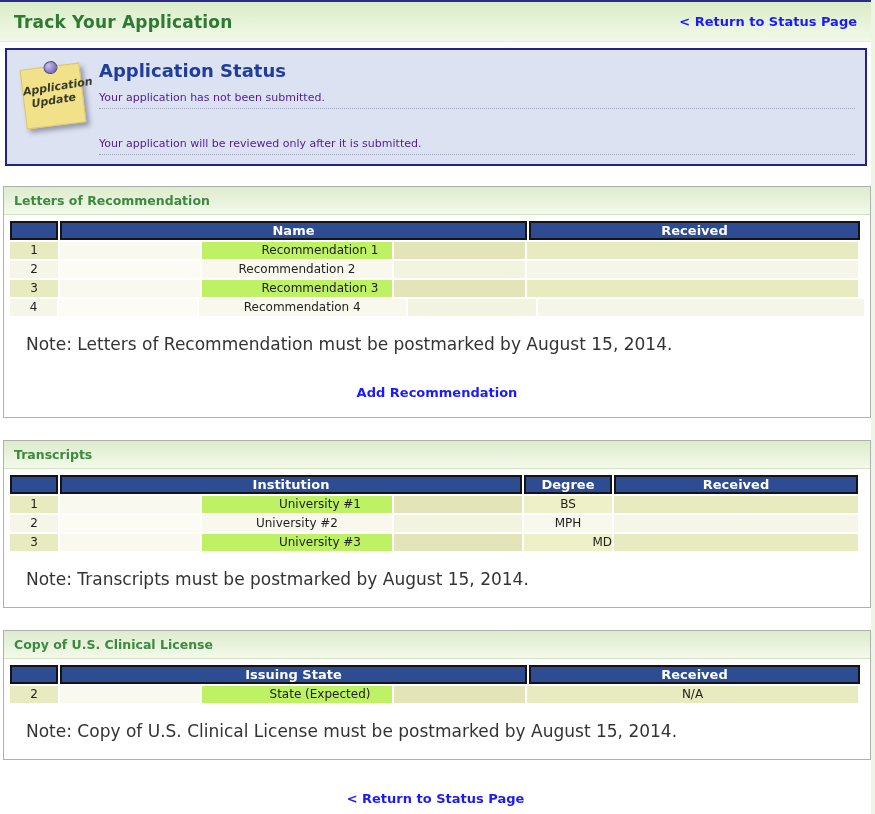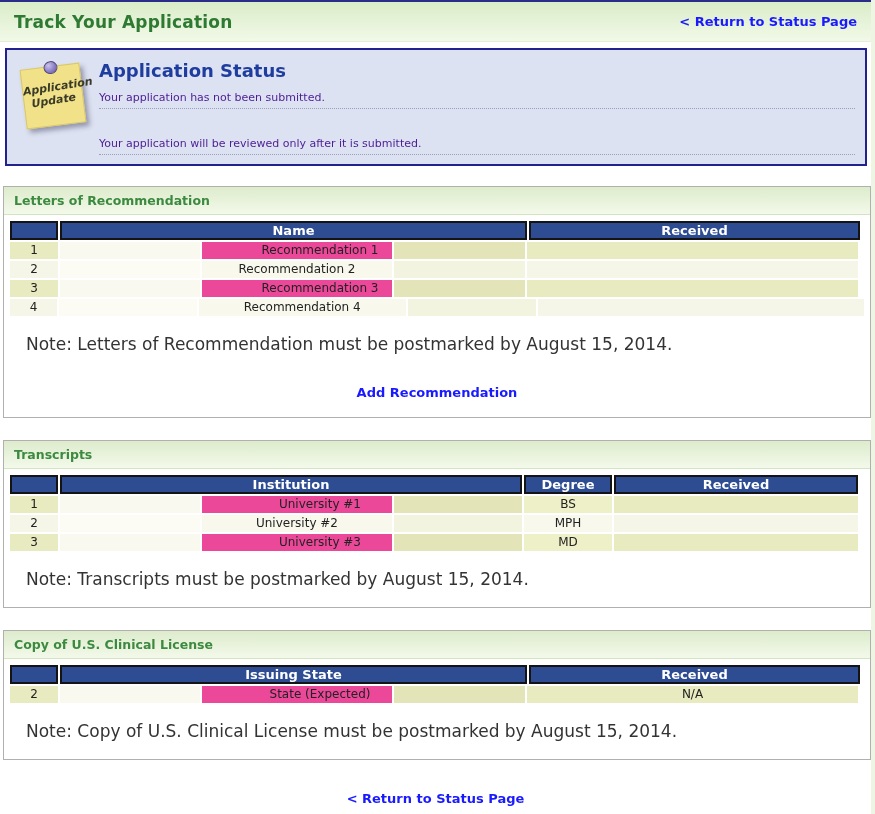--- a/index.html
+++ b/index.html
@@ -75,21 +75,21 @@
   .th {
     background:#2e4c92; color:#ffffff;
     font-size:13px; font-weight:bold; text-align:center;
     height:19px; line-height:16px;
     border:2px solid #141414;
   }
   .trow { display:flex; gap:2px; margin-top:2px; }
   .td { height:17px; line-height:17px; font-size:12px; text-align:center; color:#222; overflow:hidden; }
   .odd  .c-num  { background:#e8eabf; }
   .odd  .c-pad1 { background:#f9f9ef; }
-  .odd  .c-val  { background:#ec4899;padding-left:46px; }
+  .odd  .c-val  { background:#bef264;padding-left:46px; }
   .odd  .c-pad2 { background:#e3e5b8; }
   .odd  .c-deg  { background:#eef0c7; }
   .odd  .c-recv { background:#e8eabf; }
   .even .c-num  { background:#f5f6e7; }
   .even .c-pad1 { background:#fcfcf5; }
   .even .c-val  { background:#f8f9ec; }
   .even .c-pad2 { background:#f2f4e0; }
   .even .c-deg  { background:#f8f9ec; }
   .even .c-recv { background:#f5f6e7; }
 
@@ -190,21 +190,21 @@
             <div class="td c-val" style="width: 190px;">University #2</div>
             <div class="td c-pad2" style="width: 128px;"></div>
             <div class="td c-deg" style="width: 88px;">MPH</div>
             <div class="td c-recv" style="width: 244px;"></div>
           </div>
           <div class="trow odd">
             <div class="td c-num" style="width: 48px;">3</div>
             <div class="td c-pad1" style="width: 140px;"></div>
             <div class="td c-val" style="width: 190px;">University #3</div>
             <div class="td c-pad2" style="width: 128px;"></div>
-            <div class="td c-deg" style="width: 88px;">MD</div>
+            <div class="td c-deg" style="width: 88px; text-align: right;">MD</div>
             <div class="td c-recv" style="width: 244px;"></div>
           </div>
         </div>
         <div class="note">Note: Transcripts must be postmarked by August 15, 2014.</div>
         <div class="spacer-b"></div>
       </div>
       <div class="panel">
         <div class="panel-head">Copy of U.S. Clinical License</div>
         <div class="tbl">
           <div class="thead">

